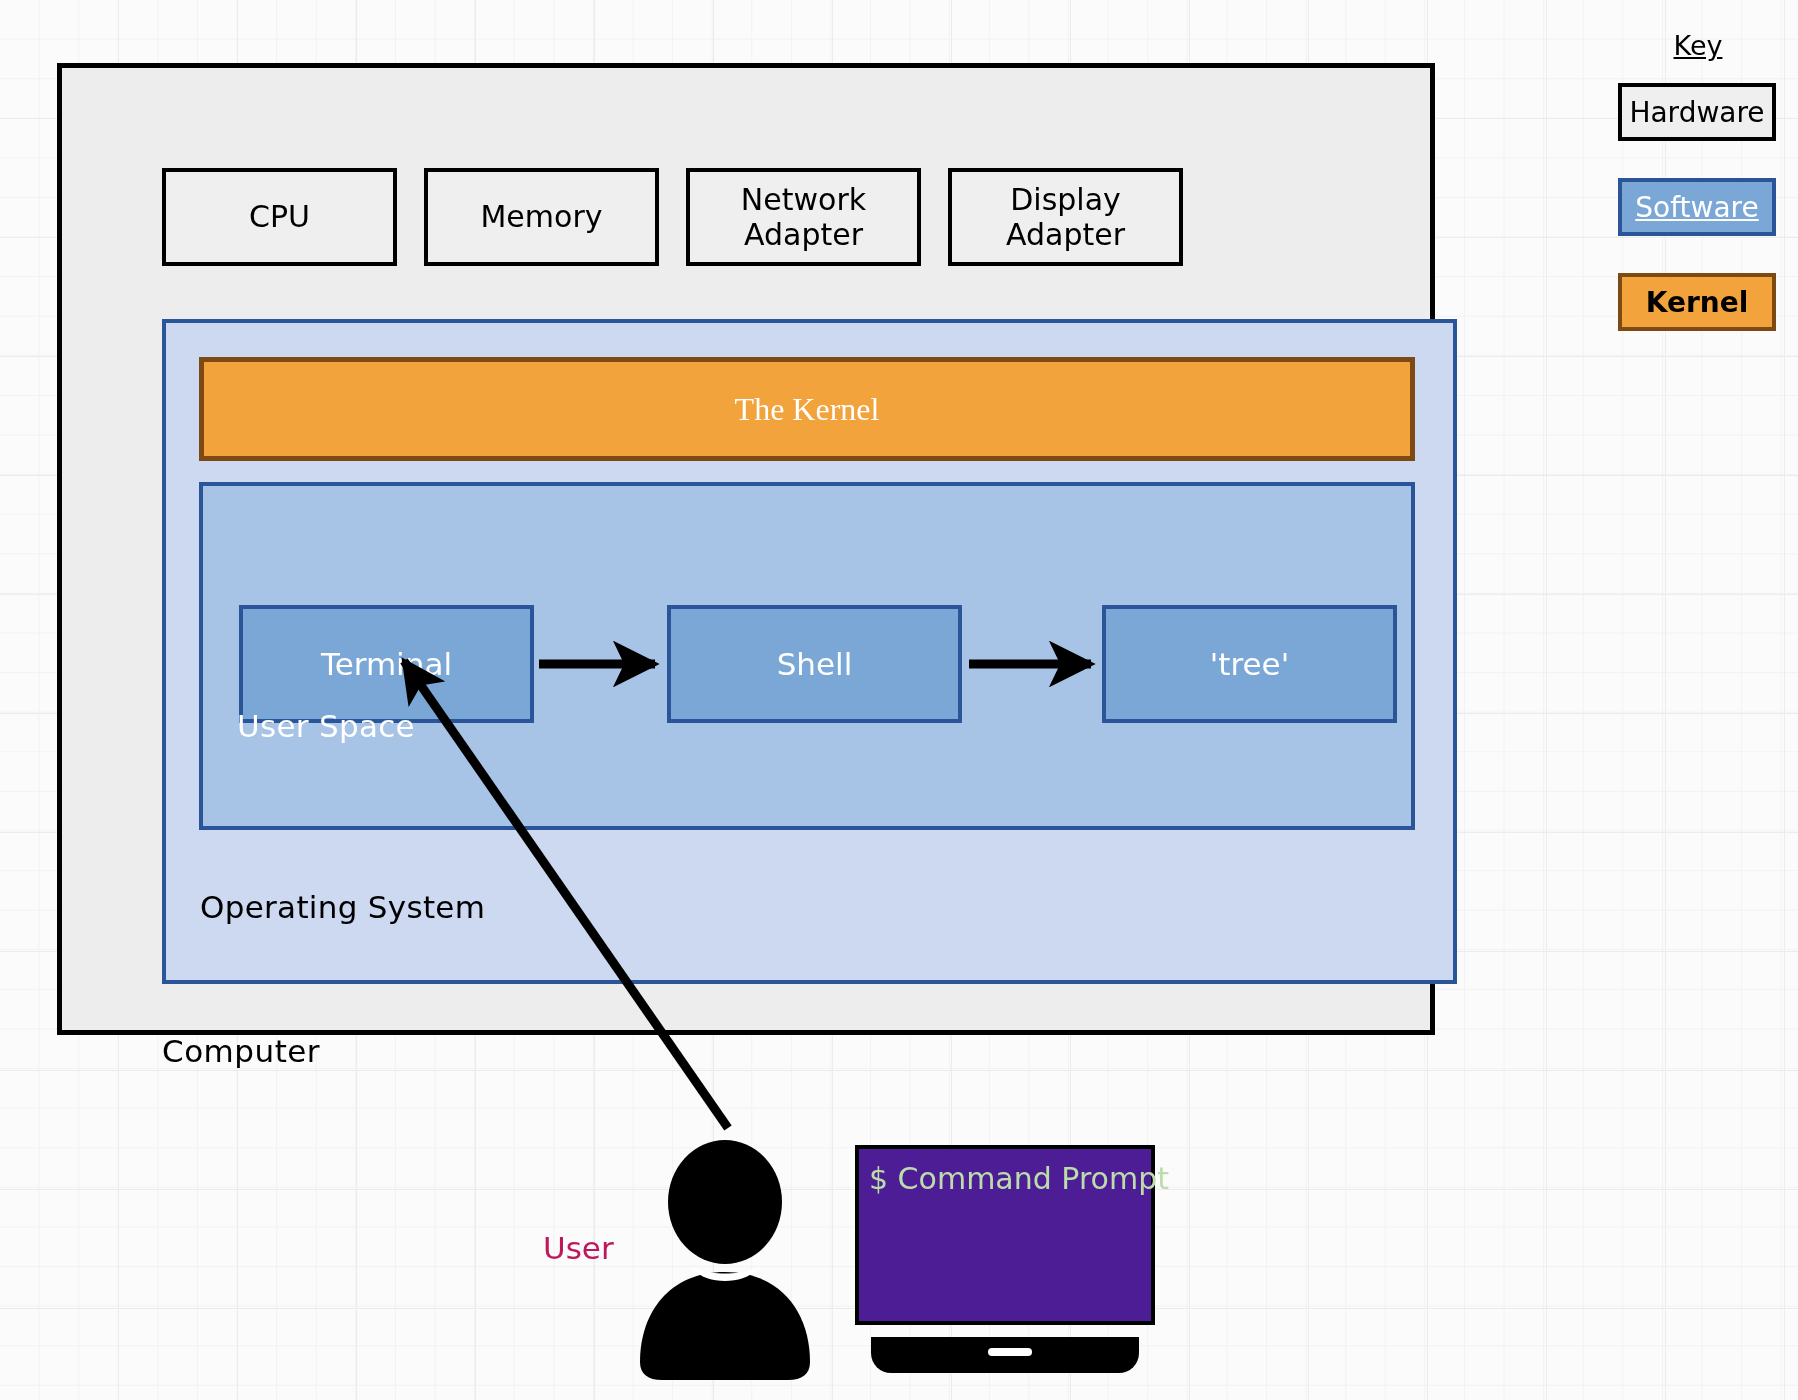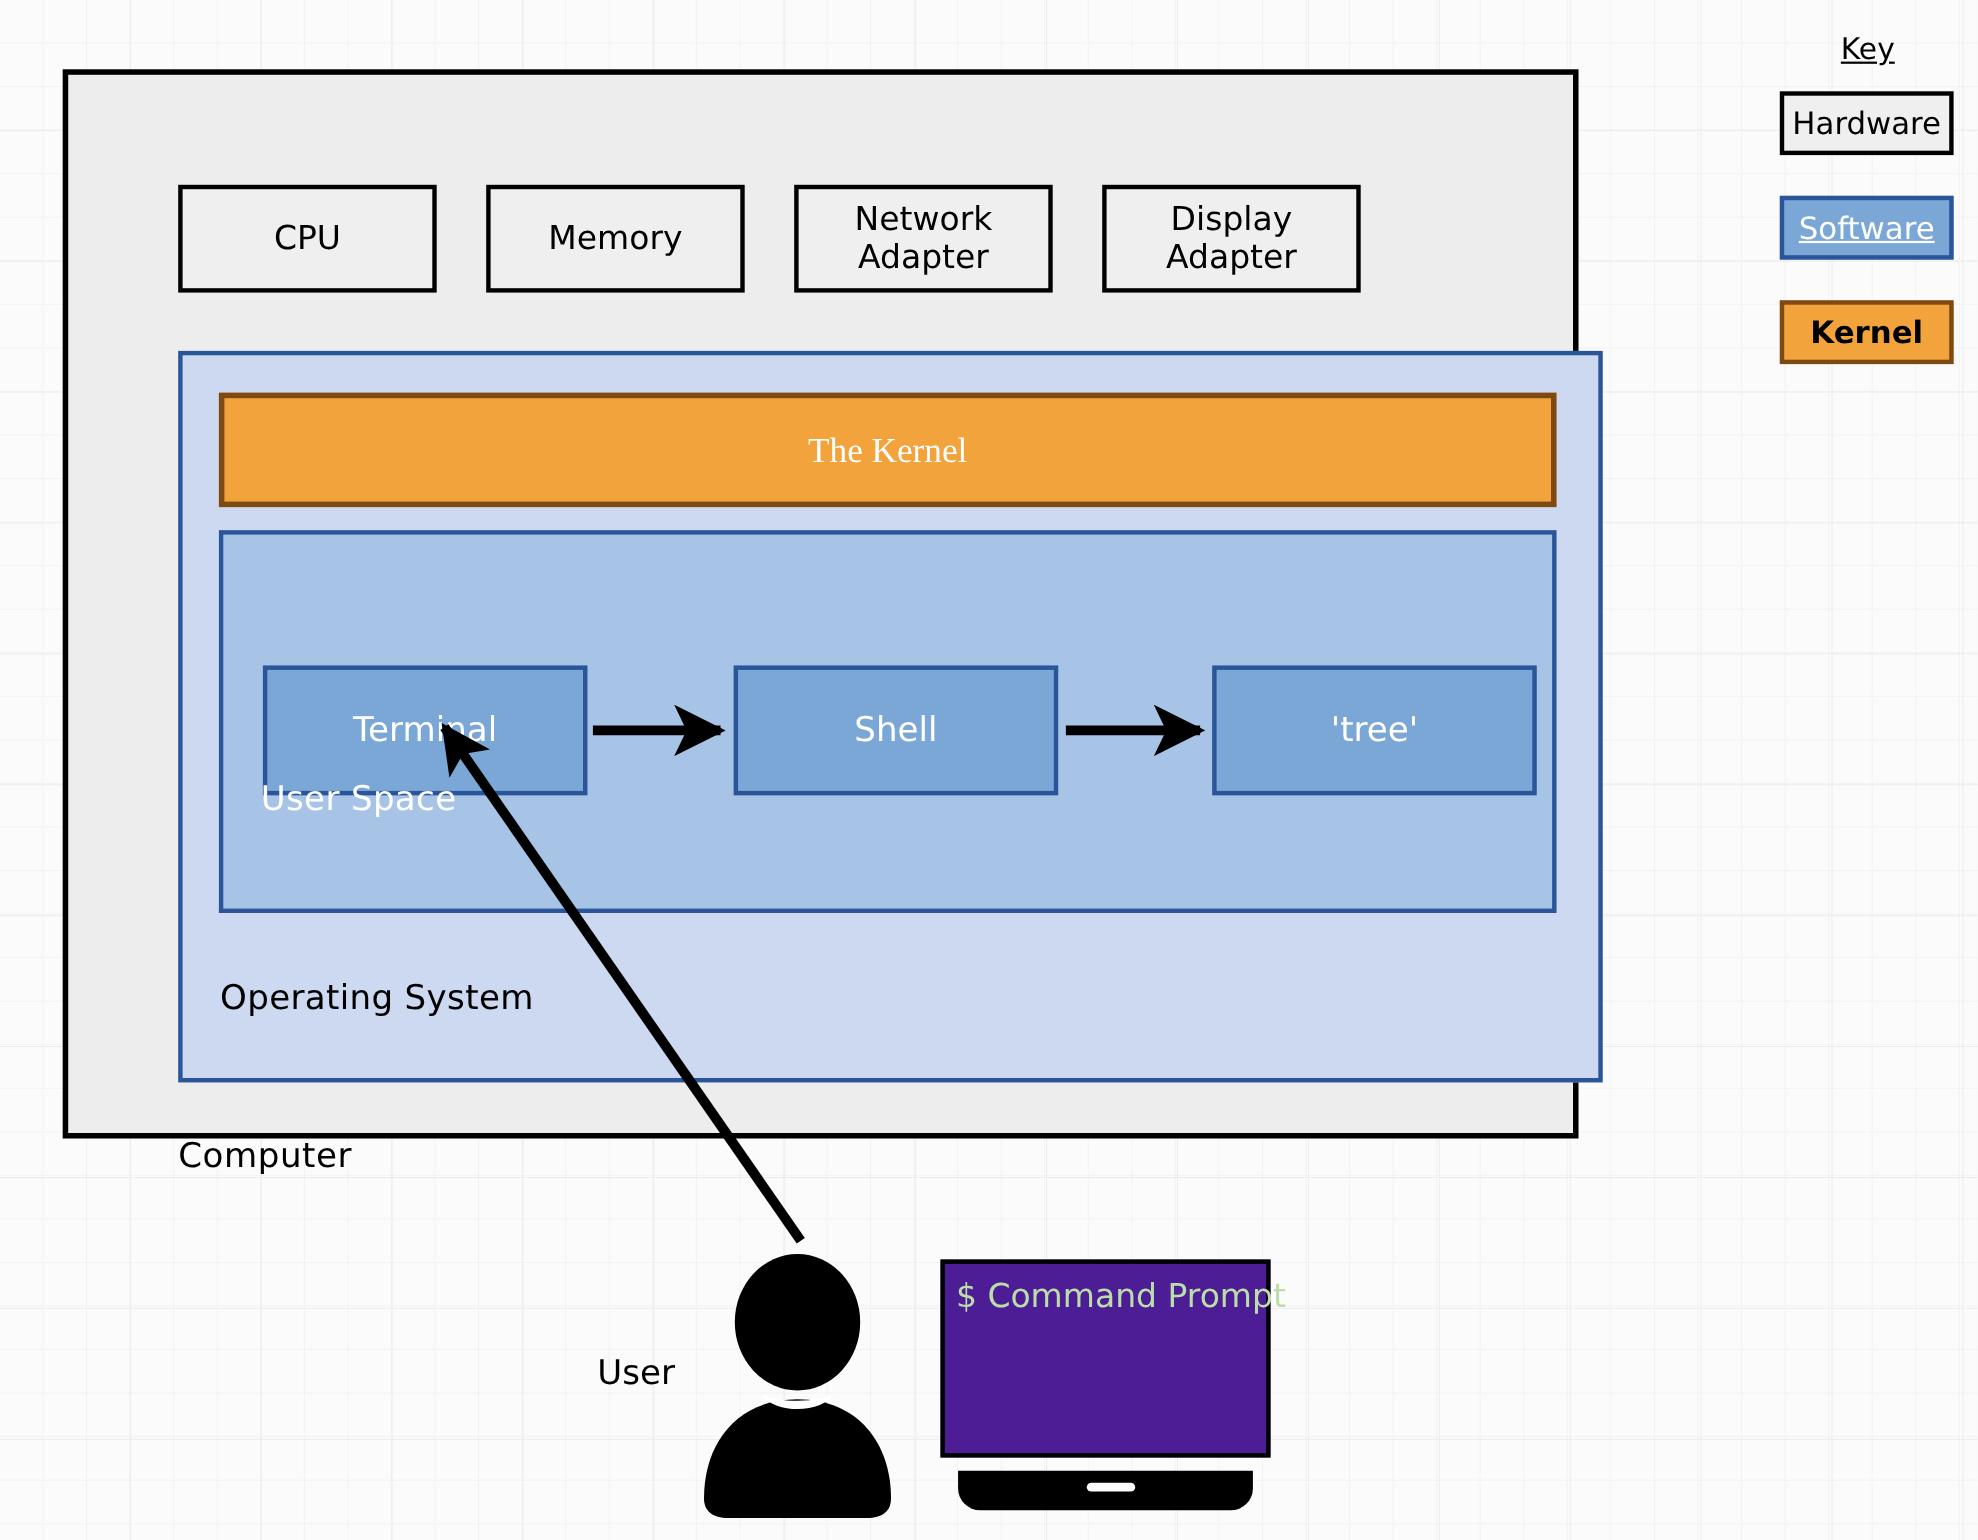--- a/index.html
+++ b/index.html
@@ -53,21 +53,21 @@
     color: #000;
     letter-spacing: 0.5px;
   }
 
   
   .hw-row {
     position: absolute;
     left: 100px;
     top: 100px;
     display: flex;
-    gap: 45px;
+    gap: 27px;
   }
   .hw-box {
     background: #efefef;
     border: 4px solid #000000;
     box-sizing: border-box;
     height: 98px;
     display: flex;
     align-items: center;
     justify-content: center;
     text-align: center;
@@ -199,21 +199,21 @@
     color: #000000;
     font-weight: bold;
   }
 
   
   #user-label {
     position: absolute;
     left: 543px;
     top: 1230px;
     font-size: 31px;
-    color: #000000;
+    color: #be185d;
   }
   #user-figure {
     position: absolute;
     left: 630px;
     top: 1140px;
     width: 190px;
     height: 240px;
   }
   #monitor {
     position: absolute;

